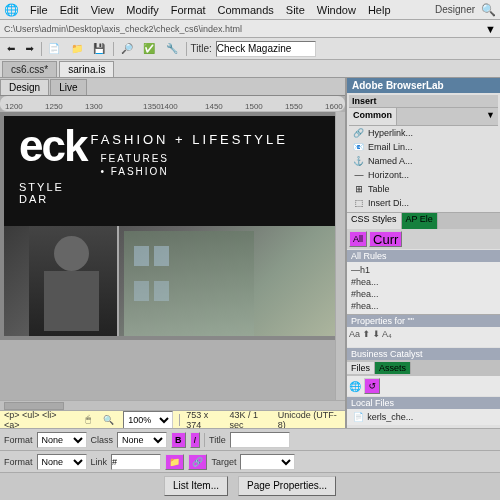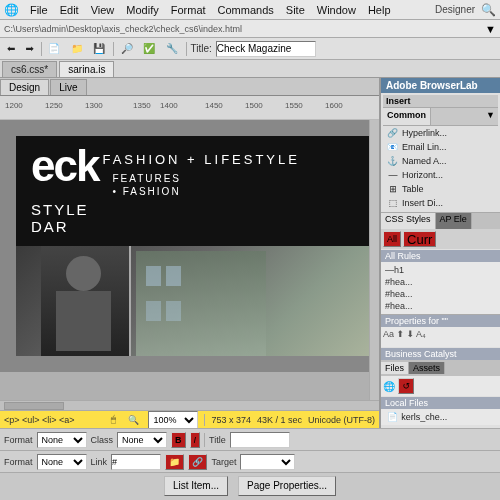--- a/index.html
+++ b/index.html
@@ -116,43 +116,45 @@
     
     #canvas-area {
       flex: 1;
       overflow: hidden;
       background: #888;
       position: relative;
     }
 
     
     #ruler-top {
-      height: 24px;
+      height: 16px;
       background: #d8d8d8;
       border-bottom: 1px solid #bbb;
       display: flex;
+      align-items: flex-end;
       overflow: hidden;
+      border-radius: 7px;
     }
     .ruler-marks {
       display: flex;
       width: 100%;
       height: 14px;
       position: relative;
     }
     .ruler-mark {
       position: absolute;
       bottom: 0;
       font-size: 8px;
       color: #555;
     }
 
     
     #webpage-preview {
       background: #fff;
-      margin: 16px;
+      margin: 4px;
       width: 100%;
       min-height: 200px;
       overflow: hidden;
     }
     #webpage-header {
       background: #111;
       color: #fff;
       padding: 10px 15px;
       min-height: 110px;
     }
@@ -179,35 +181,35 @@
       right: 10%;
       top: 5px;
       width: 100px;
       height: 100px;
       background: linear-gradient(180deg, #7a8a7a 0%, #9aaa9a 100%);
       opacity: 0.7;
     }
 
     
     #status-bar {
-      background: #fde047;
+      background: #fef9c3;
       height: 18px;
       display: flex;
       align-items: center;
       font-size: 9px;
       color: #333;
       padding: 0 4px;
       border-top: 1px solid #aaa;
       gap: 6px;
       overflow: hidden;
     }
 
     
     #right-panel {
-      width: 120px;
+      width: 154px;
       background: #e0e0e0;
       display: flex;
       flex-direction: column;
       border-left: 1px solid #999;
       font-size: 10px;
     }
     #right-panel-title {
       background: #5a7fa0;
       color: #fff;
       font-size: 10px;
@@ -268,21 +270,21 @@
     .css-panel-tabs {
       display: flex;
       background: #c0c0c0;
       height: 16px;
     }
     .css-panel-tab {
       font-size: 9px;
       padding: 1px 4px;
       border-right: 1px solid #aaa;
       cursor: pointer;
-      background: #737373;
+      background: #15803d;
     }
     .css-panel-tab.active { background: #e0e0e0; }
     .css-rules-section {
       padding: 2px;
       background: #e8e8e8;
     }
     .css-rule-item {
       font-size: 9px;
       padding: 1px 2px;
       color: #333;
@@ -325,21 +327,21 @@
       height: 16px;
       font-size: 9px;
       border: 1px inset #ccc;
       background: #fff;
       width: 60px;
     }
     .bt-btn {
       font-size: 9px;
       height: 16px;
       border: 1px outset #ccc;
-      background: #b91c1c;
+      background: #d946ef;
       cursor: pointer;
       padding: 0 3px;
     }
 
     
     #bottom-actions {
       background: #c8c8c8;
       height: 26px;
       display: flex;
       align-items: center;
@@ -427,21 +429,21 @@
       <div class="mode-tab active">Design</div>
       <div class="mode-tab">Live</div>
       <span style="flex:1"></span>
     </div>
 
     <div id="ruler-top">
       <div class="ruler-marks">
         <span class="ruler-mark" style="left:5px;">1200</span>
         <span class="ruler-mark" style="left:45px;">1250</span>
         <span class="ruler-mark" style="left:85px;">1300</span>
-        <span class="ruler-mark" style="left:133px;">1350</span>
+        <span class="ruler-mark" style="left:143px;">1350</span>
         <span class="ruler-mark" style="left:160px;">1400</span>
         <span class="ruler-mark" style="left:205px;">1450</span>
         <span class="ruler-mark" style="left:245px;">1500</span>
         <span class="ruler-mark" style="left:285px;">1550</span>
         <span class="ruler-mark" style="left:325px;">1600</span>
       </div>
     </div>
 
     <div id="canvas-wrapper">
       <div id="canvas-area">
@@ -453,21 +455,21 @@
                 <span style="font-size:44px; font-weight:900; color:#fff; letter-spacing:-2px; line-height:0.9; font-family:'Arial Black', Arial, sans-serif; display:inline;">eck</span>
               </div>
               <div style="display:inline-flex; flex-direction:column; margin-left:4px; margin-top:6px;">
                 <span style="font-size:13px; letter-spacing:3px; color:#fff; font-weight:normal;">FASHION + LIFESTYLE</span>
                 <div style="margin-top:6px; margin-left:10px;">
                   <div style="font-size:10px; color:#fff; letter-spacing:2px;">FEATURES</div>
                   <div style="font-size:10px; color:#fff; letter-spacing:2px; margin-top:2px;">• FASHION</div>
                 </div>
               </div>
             </div>
-            <div style="margin-top:4px; font-size:15px; color:#fff; letter-spacing:2px;">
+            <div style="margin-top:4px; font-size:11px; color:#fff; letter-spacing:2px;">
               <div>STYLE</div>
               <div>DAR</div>
             </div>
           </div>
 
           <div id="image-area">
             <div class="img-overlay-figure" style="background:linear-gradient(180deg,#444 0%,#222 100%); left:25px; width:90px;">
 
               <div style="position:absolute; top:10px; left:25px; width:35px; height:35px; border-radius:50%; background:#666;"></div>
               <div style="position:absolute; top:45px; left:15px; width:55px; height:60px; background:#555;"></div>

